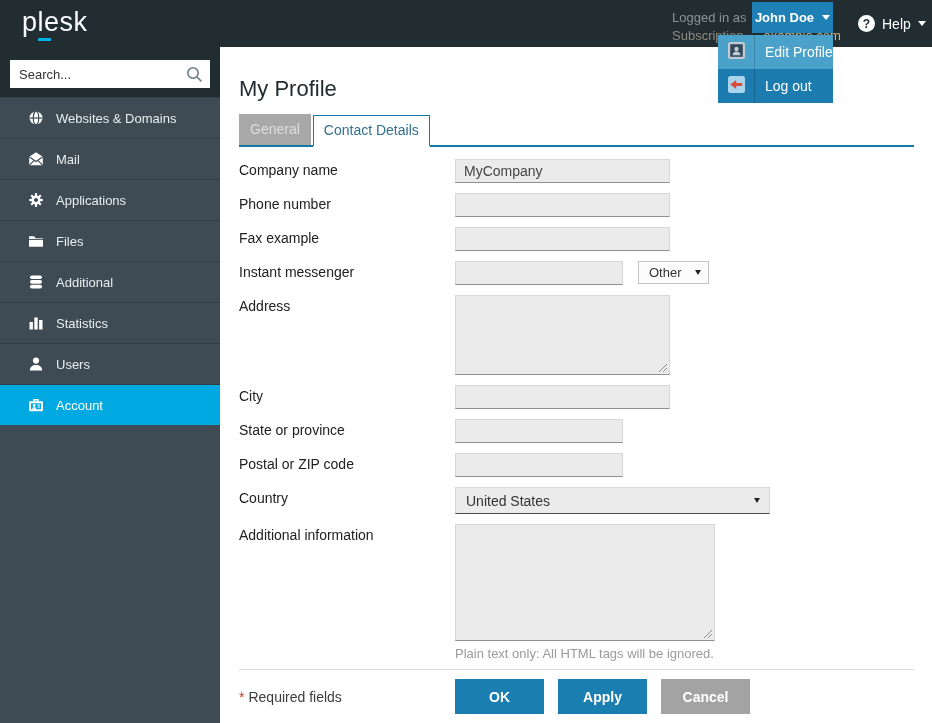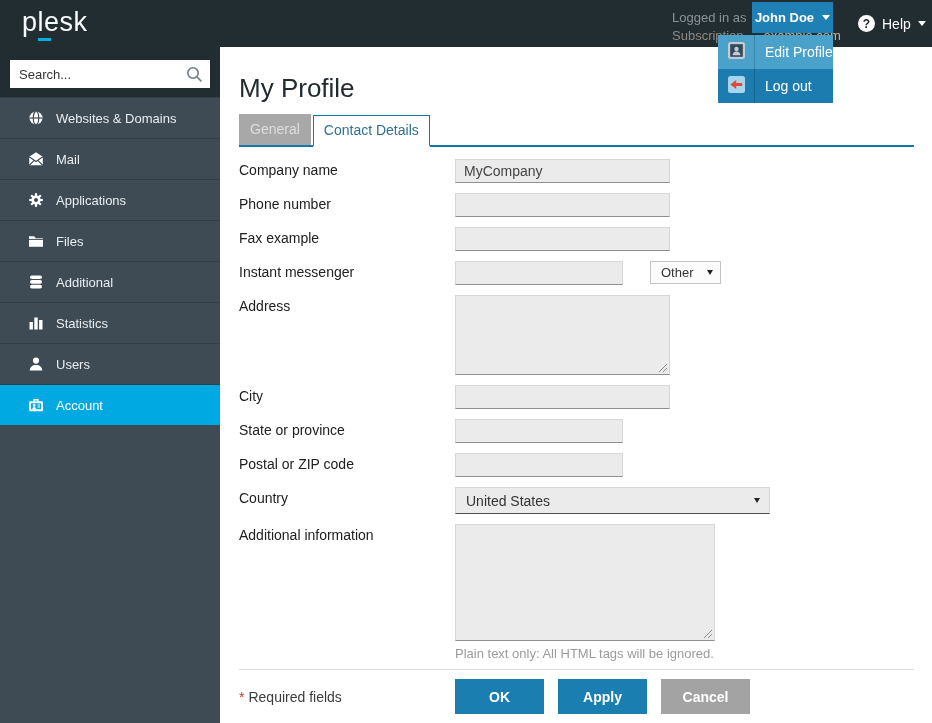--- a/index.html
+++ b/index.html
@@ -40,21 +40,21 @@
     font-family:inherit; font-size:13px; color:#333; padding:0 32px 0 9px; }
   .search-input::placeholder { color:#333; opacity:1; }
   .search-icon { position:absolute; right:7px; top:6px; }
   .nav-item { height:41px; display:flex; align-items:center; gap:12px; padding-left:28px;
     border-top:1px solid #333e47; color:#e8edf0; font-size:13px; cursor:pointer; }
   .nav-item.active { background:#00a9e2; color:#fff; }
   .nav-icon { width:16px; height:16px; flex:0 0 16px; display:flex; }
 
   
   .main { position:absolute; left:220px; top:47px; width:712px; height:676px; background:#fff; padding:25px 18px 0 19px; }
-  .page-title { margin:0 0 9px 0; font-size:26px; font-weight:400; color:#222b30; line-height:33px; }
+  .page-title { margin:0 0 9px 0; font-size:22px; font-weight:400; color:#222b30; line-height:33px; }
   .tabbar { border-bottom:2px solid #1579a8; font-size:0; }
   .tab { display:inline-block; vertical-align:bottom; font-size:14px; padding:6px 10px 7px; cursor:pointer; }
   .tab.inactive { background:#a8a8a8; color:#dedede; border:1px solid #a8a8a8; margin-right:2px; }
   .tab.active { background:#fff; color:#31708f; border:1px solid #1579a8; border-bottom:2px solid #fff; margin-bottom:-2px; }
 
   .form { margin-top:12px; }
   .form-row { display:flex; margin-bottom:10px; }
   .form-label { flex:0 0 216px; font-size:14px; color:#212121; padding-top:3px; }
   .control { position:relative; }
   .text-input { height:24px; background:#ebebeb; border:1px solid #d7d7d7; border-bottom-color:#8f8f8f;
@@ -63,21 +63,21 @@
   .fake-textarea { background:#ebebeb; border:1px solid #d7d7d7; border-bottom-color:#8f8f8f; position:relative; }
   .ta-address { width:215px; height:80px; }
   .ta-add-info { width:260px; height:117px; }
   .resize-grip { position:absolute; right:1px; bottom:1px; cursor:nwse-resize; line-height:0; }
   .mini-select { width:71px; height:23px; margin-left:15px; background:#fcfcfc; border:1px solid #c3c3c3;
     display:inline-flex; align-items:center; justify-content:space-between; padding:0 7px 0 10px;
     font-size:13px; color:#333; cursor:pointer; vertical-align:top; }
   .big-select { width:315px; height:27px; background:#ebebeb; border:1px solid #d7d7d7; border-bottom:1px solid #4d4d4d;
     display:flex; align-items:center; justify-content:space-between; padding:0 9px 0 10px;
     font-size:14px; color:#333; cursor:pointer; }
-  .im-row { display:flex; align-items:flex-start;gap:12px; }
+  .im-row { display:flex; align-items:flex-start; }
   .field-hint { font-size:13px; color:#9b9b9b; margin-top:5px; }
 
   .divider { border:none; border-top:1px solid #dcdcdc; margin:8px 0 0 0; }
   .footer-row { display:flex; margin-top:9px; }
   .required-note { flex:0 0 216px; font-size:14px; color:#3c3c3c; padding-top:10px; }
   .required-ast { color:#c0392b; margin-right:4px; }
   .btn { width:89px; height:35px; border:none; font-family:inherit; font-size:14px; font-weight:bold; color:#fff;
     margin-right:14px; cursor:pointer; }
   .btn-blue { background:#1a7eb0; }
   .btn-gray { background:#a3a3a3; }

